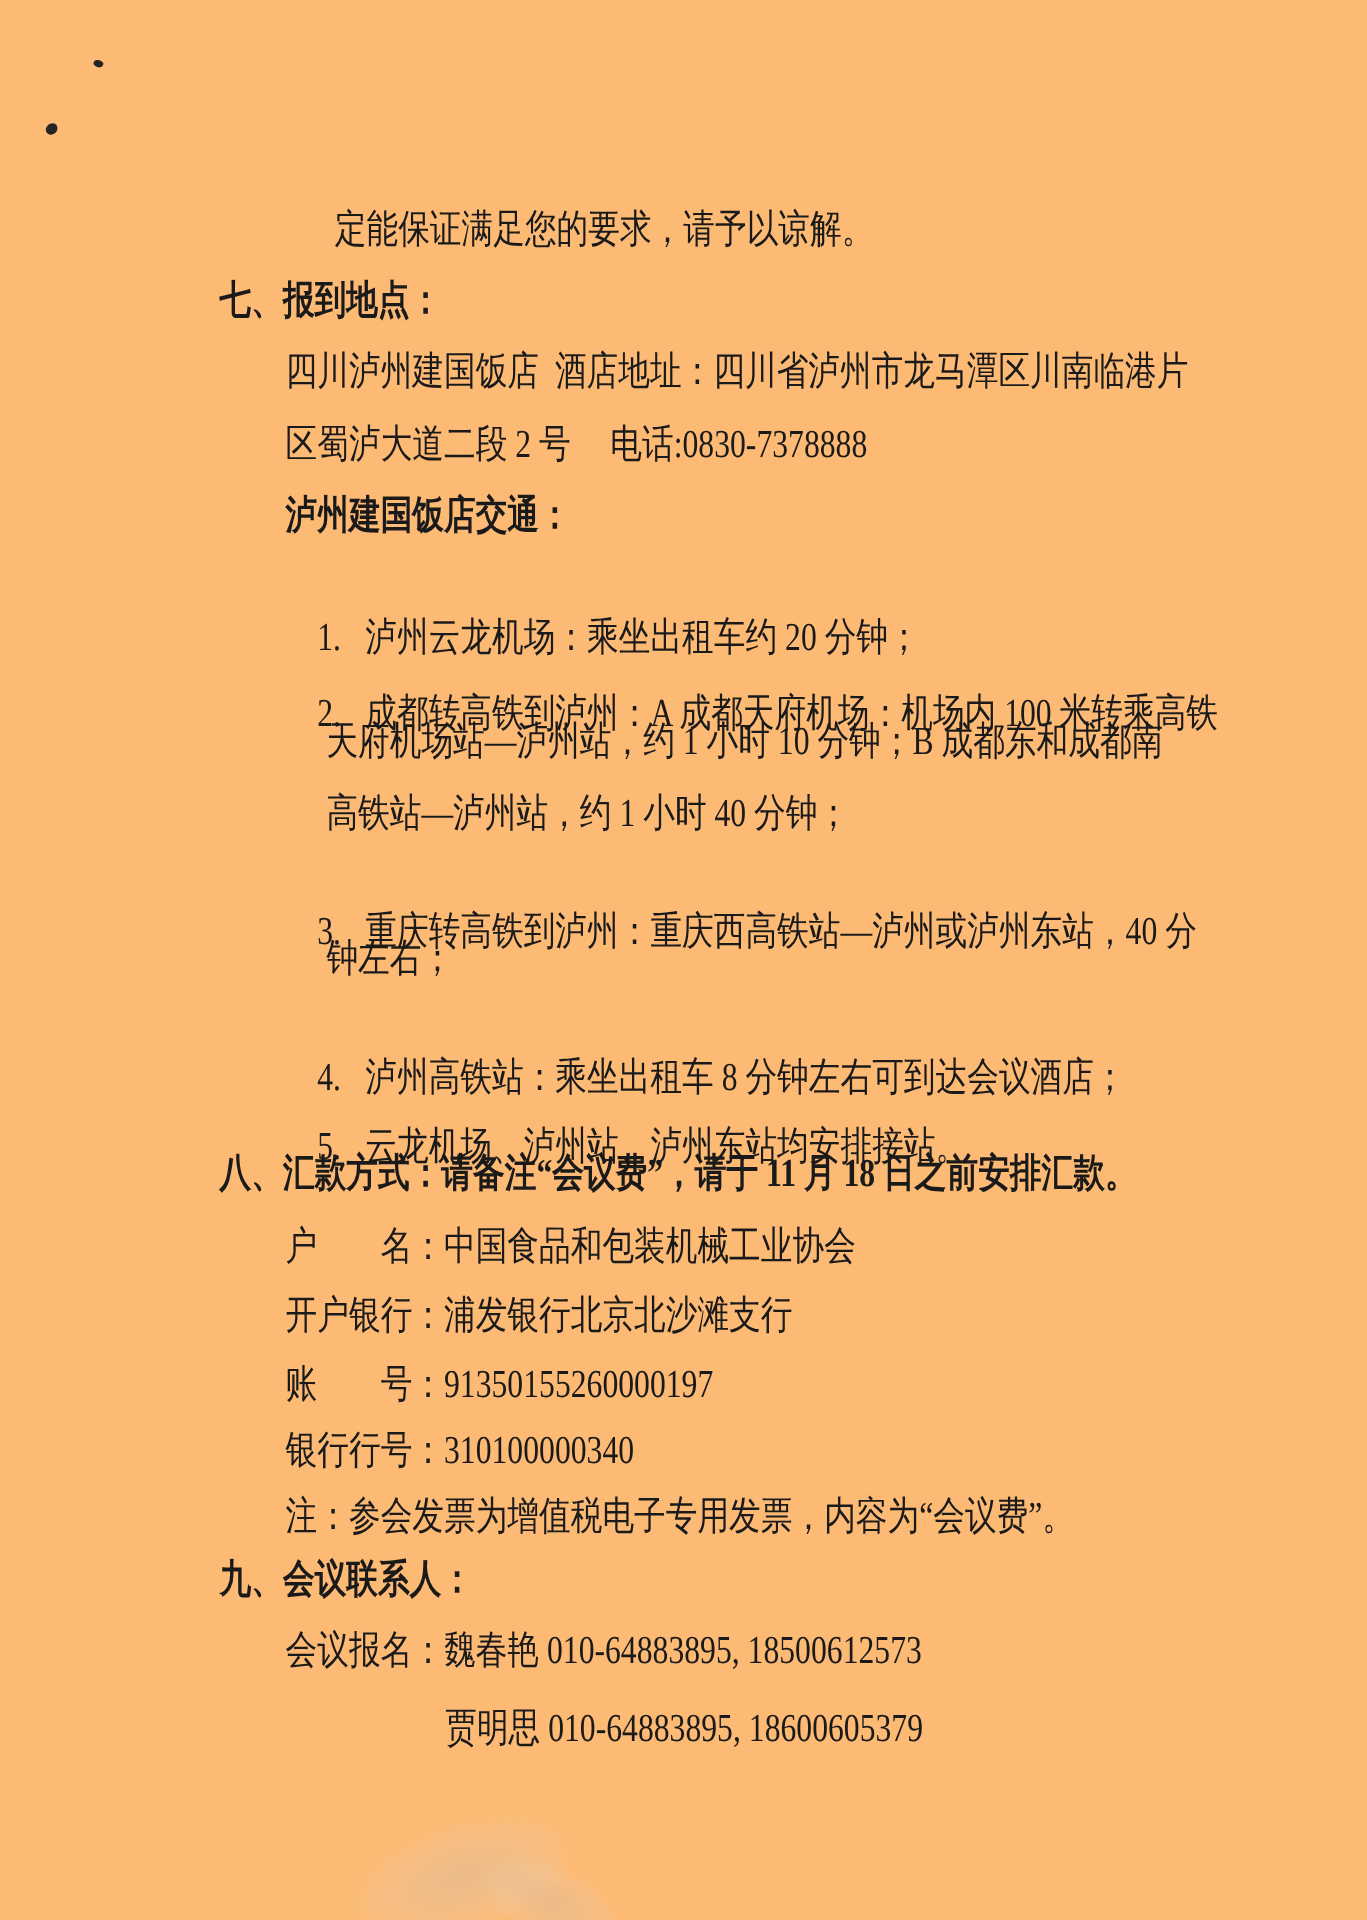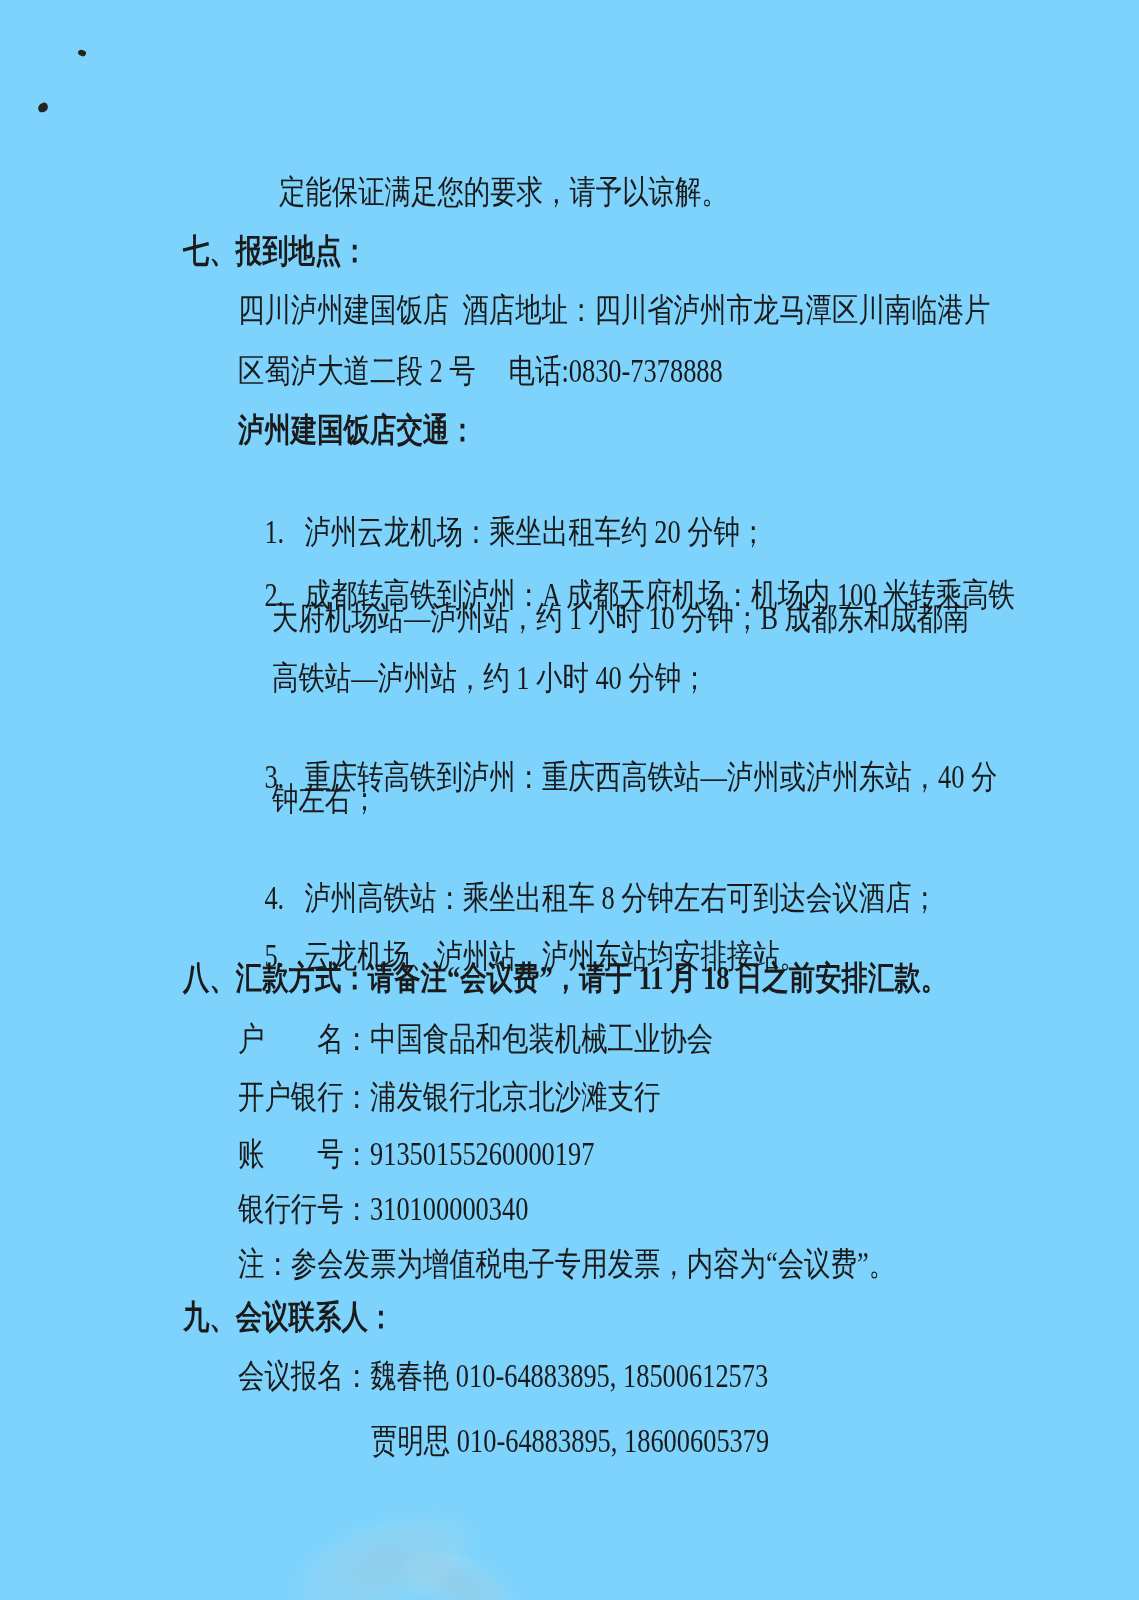--- a/index.html
+++ b/index.html
@@ -4,21 +4,21 @@
 <style>
   html, body {
     margin: 0;
     padding: 0;
     background: #ffffff;
   }
   .page {
     position: relative;
     width: 1139px;
     height: 1600px;
-    background: #7dd3fc;
+    background: #fdba74;
     overflow: hidden;
     font-family: "Liberation Serif", "DejaVu Serif", serif;
     color: #1a1a1a;
   }
   .ln {
     position: absolute;
     font-size: 33px;
     line-height: 1.15;
     white-space: pre;
     letter-spacing: 0;

